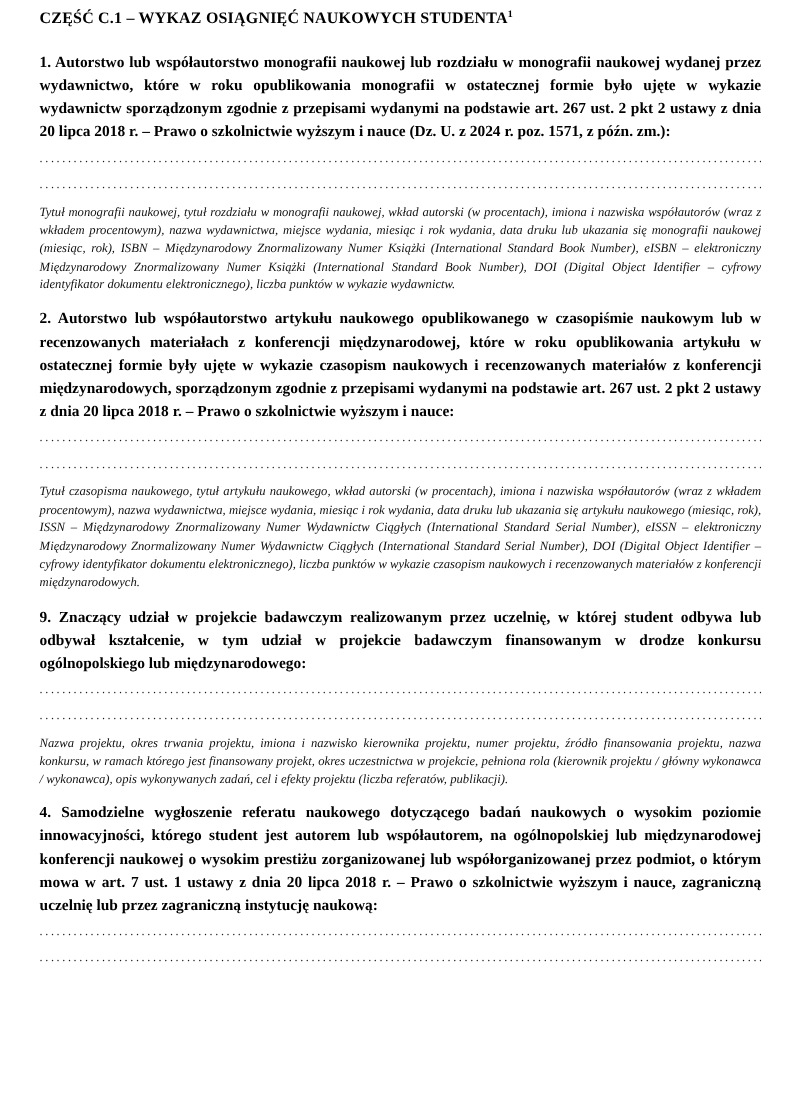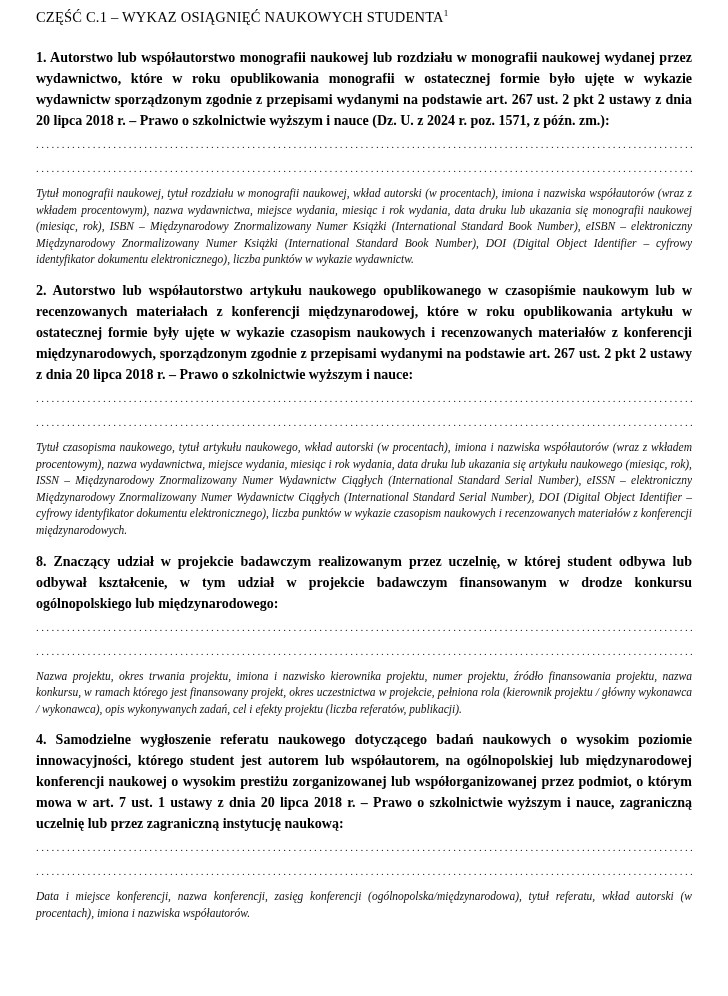--- a/index.html
+++ b/index.html
@@ -9,21 +9,21 @@
     overflow: hidden;
     background: #ffffff;
   }
   body {
     font-family: "Liberation Serif", "DejaVu Serif", serif;
     color: #000000;
     padding: 9px 36px 0 36px;
   }
   .page-title {
     font-size: 14.5px;
-    font-weight: normal;
+    font-weight: bold;
     letter-spacing: 0.2px;
     margin-bottom: 21px;
     white-space: nowrap;
   }
   .page-title sup {
     font-size: 9px;
     vertical-align: super;
     line-height: 0;
   }
   .section { margin-bottom: 12px; font-family: Liberation Serif, serif; }
@@ -70,26 +70,25 @@
   </section>
 
   <section class="section">
     <p class="heading">2. Autorstwo lub współautorstwo artykułu naukowego opublikowanego w czasopiśmie naukowym lub w recenzowanych materiałach z konferencji międzynarodowej, które w roku opublikowania artykułu w ostatecznej formie były ujęte w wykazie czasopism naukowych i recenzowanych materiałów z konferencji międzynarodowych, sporządzonym zgodnie z przepisami wydanymi na podstawie art. 267 ust. 2 pkt 2 ustawy z dnia 20 lipca 2018 r. – Prawo o szkolnictwie wyższym i nauce:</p>
     <div class="dotline">............................................................................................................................................................................................................................................................................................................</div>
     <div class="dotline">............................................................................................................................................................................................................................................................................................................</div>
     <p class="note">Tytuł czasopisma naukowego, tytuł artykułu naukowego, wkład autorski (w procentach), imiona i nazwiska współautorów (wraz z wkładem procentowym), nazwa wydawnictwa, miejsce wydania, miesiąc i rok wydania, data druku lub ukazania się artykułu naukowego (miesiąc, rok), ISSN – Międzynarodowy Znormalizowany Numer Wydawnictw Ciągłych (International Standard Serial Number), eISSN – elektroniczny Międzynarodowy Znormalizowany Numer Wydawnictw Ciągłych (International Standard Serial Number), DOI (Digital Object Identifier – cyfrowy identyfikator dokumentu elektronicznego), liczba punktów w wykazie czasopism naukowych i recenzowanych materiałów z konferencji międzynarodowych.</p>
   </section>
 
   <section class="section">
-    <p class="heading">8. Znaczący udział w projekcie badawczym realizowanym przez uczelnię, w której student odbywa lub odbywał kształcenie, w tym udział w projekcie badawczym finansowanym w drodze konkursu ogólnopolskiego lub międzynarodowego:</p>
+    <p class="heading">9. Znaczący udział w projekcie badawczym realizowanym przez uczelnię, w której student odbywa lub odbywał kształcenie, w tym udział w projekcie badawczym finansowanym w drodze konkursu ogólnopolskiego lub międzynarodowego:</p>
     <div class="dotline">............................................................................................................................................................................................................................................................................................................</div>
     <div class="dotline">............................................................................................................................................................................................................................................................................................................</div>
     <p class="note">Nazwa projektu, okres trwania projektu, imiona i nazwisko kierownika projektu, numer projektu, źródło finansowania projektu, nazwa konkursu, w ramach którego jest finansowany projekt, okres uczestnictwa w projekcie, pełniona rola (kierownik projektu / główny wykonawca / wykonawca), opis wykonywanych zadań, cel i efekty projektu (liczba referatów, publikacji).</p>
   </section>
 
   <section class="section">
     <p class="heading">4. Samodzielne wygłoszenie referatu naukowego dotyczącego badań naukowych o wysokim poziomie innowacyjności, którego student jest autorem lub współautorem, na ogólnopolskiej lub międzynarodowej konferencji naukowej o wysokim prestiżu zorganizowanej lub współorganizowanej przez podmiot, o którym mowa w art. 7 ust. 1 ustawy z dnia 20 lipca 2018 r. – Prawo o szkolnictwie wyższym i nauce, zagraniczną uczelnię lub przez zagraniczną instytucję naukową:</p>
     <div class="dotline">............................................................................................................................................................................................................................................................................................................</div>
     <div class="dotline">............................................................................................................................................................................................................................................................................................................</div>
-    <p class="note">Data i miejsce konferencji, nazwa konferencji, zasięg konferencji (ogólnopolska/międzynarodowa), tytuł referatu, wkład autorski (w procentach), imiona i nazwiska współautorów.</p>
   </section>
 
 </div>
 
 </body></html>

